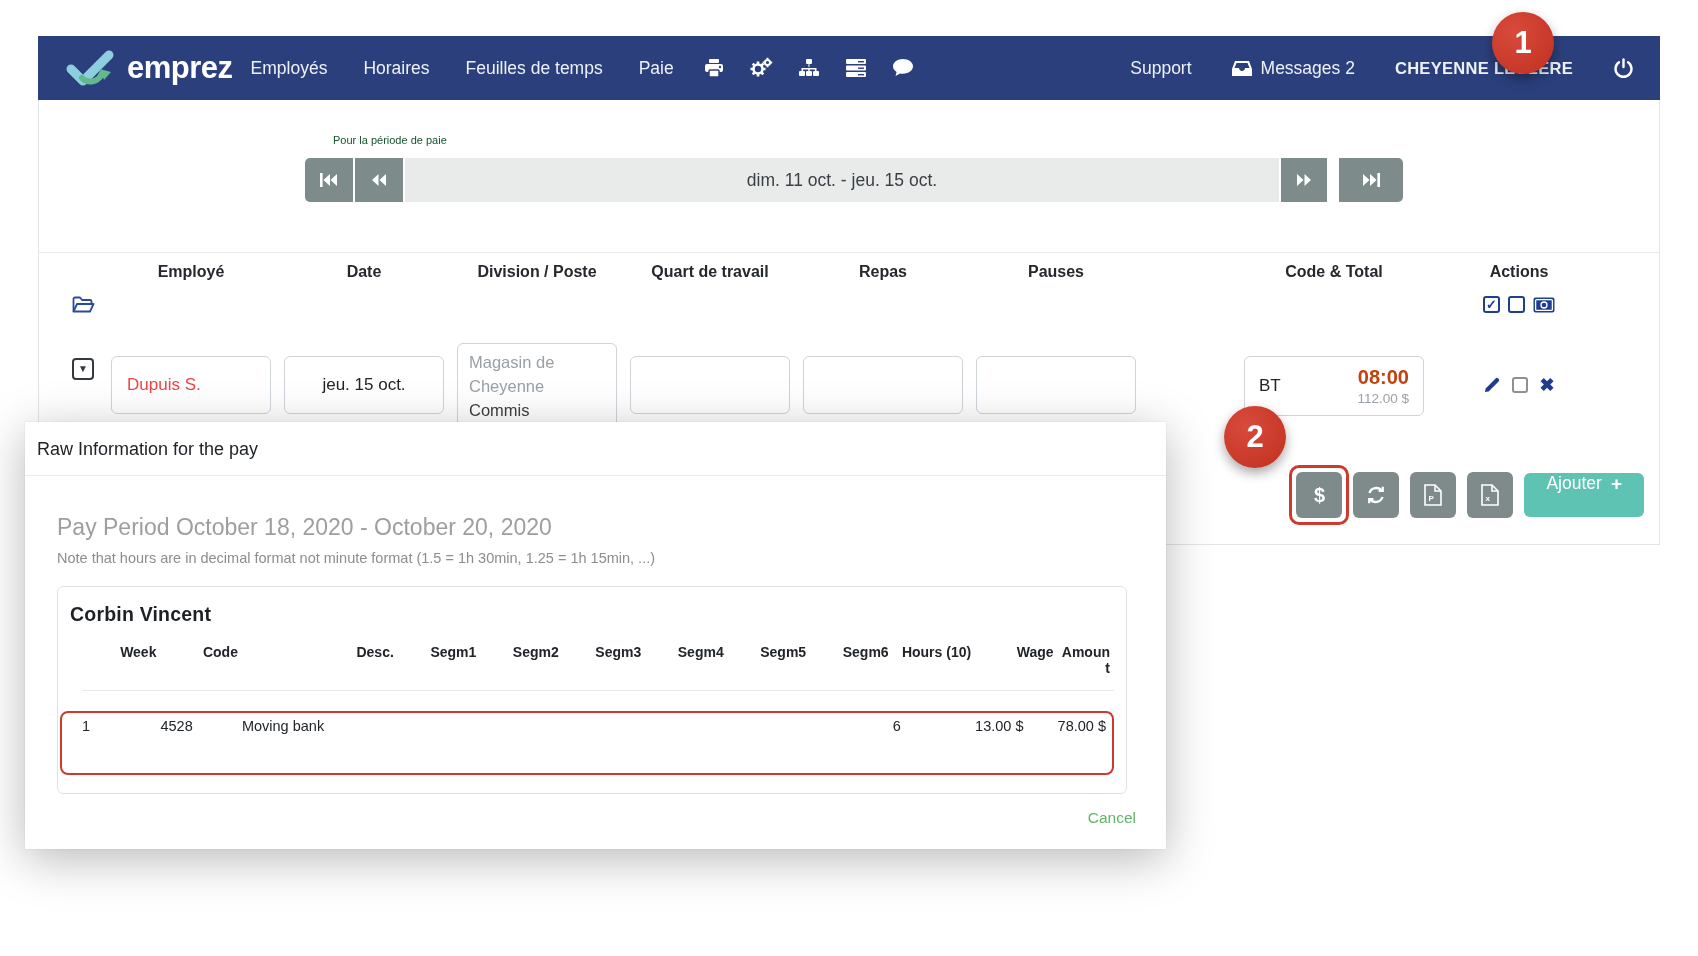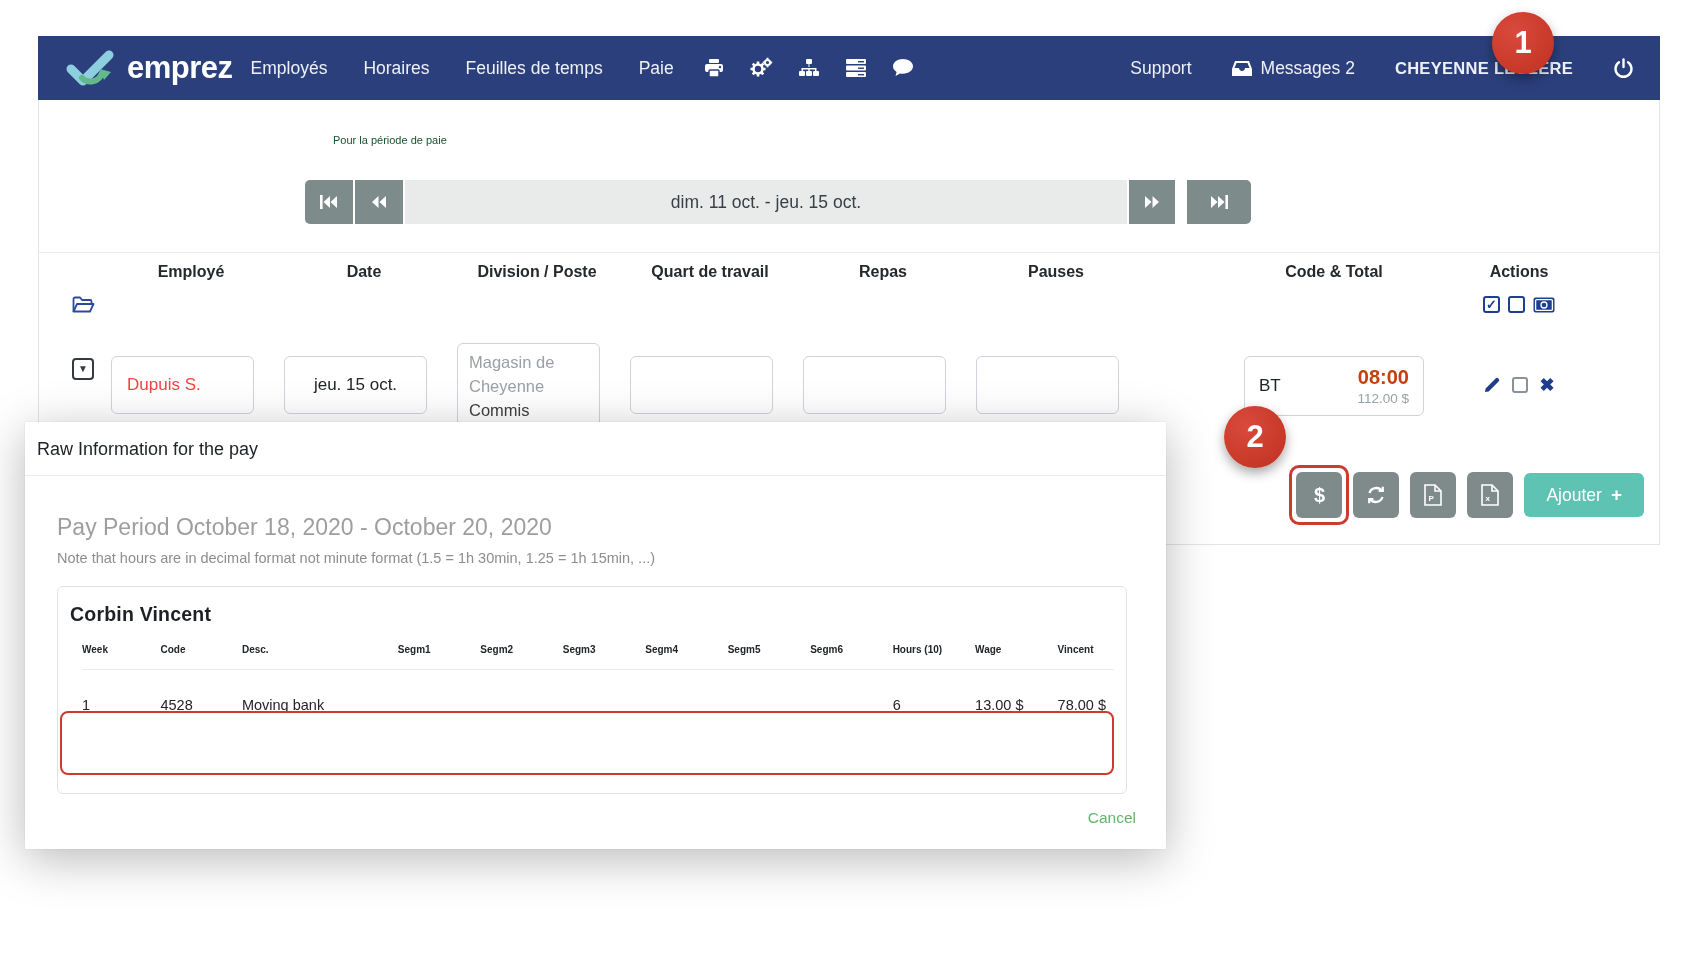--- a/index.html
+++ b/index.html
@@ -25,21 +25,21 @@
     box-shadow:0 5px 12px rgba(0,0,0,.35);
     display:flex; align-items:center; justify-content:center;
     color:#fff; font-size:31px; font-weight:bold; z-index:60; }
   .badge-1 { left:1492px; top:12px; }
   .badge-2 { left:1224px; top:406px; }
 
   
   .card { position:absolute; left:38px; top:100px; width:1622px; height:445px;
     background:#fff; border:1px solid #e2e5e8; border-top:none; }
   .period-label { position:absolute; left:266px; top:34px; font-size:11px; color:#14532d;margin-left:28px; }
-  .period-bar { position:absolute; left:266px; top:80px; width:946px; height:44px; display:flex; gap:2px; }
+  .period-bar { position:absolute; left:266px; top:58px; width:1098px; height:44px; display:flex; gap:2px; }
   .pbtn { width:48px; height:44px; background:#7d8b8b; border:none; display:flex;
     align-items:center; justify-content:center; cursor:pointer; }
   .pbtn.first { border-radius:5px 0 0 5px; }
   .pbtn.last { border-radius:0 5px 5px 0; width:64px; }
   .pbtn.next { width:46px; }
   .pbtn.last { margin-left:10px; }
   .period-value { flex:1; background:#e9ebeb; display:flex; align-items:center;
     justify-content:center; font-size:17.5px; color:#3a3f44; }
 
   
@@ -48,21 +48,21 @@
     color:#25282c; text-align:center; }
   .hdr-folder { position:absolute; left:33px; top:196px; cursor:pointer; }
   .hdr-action-icons { position:absolute; left:1400px; width:160px; top:196px;
     display:flex; justify-content:center; gap:8px; align-items:center; }
 
   
   .caret-btn { position:absolute; left:33px; top:258px; width:22px; height:22px;
     border:2px solid #343a40; border-radius:4px; background:#fff; display:flex;
     align-items:center; justify-content:center; cursor:pointer; }
   .caret-glyph { font-size:10px; color:#343a40; line-height:1; }
-  .cellbox { position:absolute; top:256px; width:143px; height:58px; background:#fff;
+  .cellbox { position:absolute; top:256px; width:160px; height:58px; background:#fff;
     border:1.5px solid #ced4da; border-radius:6px; cursor:text; }
   .cb-emp { left:72px; display:flex; align-items:center; padding-left:15px;
     color:#ef4444; font-size:17px;text-align:center; }
   .cb-date { left:245px; display:flex; align-items:center; justify-content:center;
     color:#212529; font-size:17px; }
   .cb-div { left:418px; top:243px; height:100px; padding:7px 11px; font-size:16.5px; line-height:1.45; }
   .div-gray { color:#9aa0a6; }
   .div-dark { color:#404040; }
   .cb-quart { left:591px; } .cb-repas { left:764px; } .cb-pauses { left:937px; }
   .cb-code { left:1205px; width:180px; height:60px; display:flex; align-items:center;
@@ -82,37 +82,37 @@
 
   
   .toolbar { position:absolute; right:15px; top:372px; display:flex; align-items:center; gap:11px; }
   .gbtn { width:46px; height:46px; border:none; border-radius:6px; background:#7f8a8b;
     color:#fff; display:flex; align-items:center; justify-content:center; cursor:pointer; }
   .dollar-wrap { position:relative; }
   .dollar-wrap::after { content:""; position:absolute; inset:-7px; border:3px solid #cd3a2e;
     border-radius:10px; pointer-events:none; }
   .dollar-btn { font-size:20px; font-weight:bold; }
   .add-btn { height:44px; padding:0 22px; border:none; border-radius:6px; background:#5ec3b3;
-    color:#fff; font-size:17.5px; display:flex; align-items:center; gap:9px; cursor:pointer;
+    color:#fff; font-size:17.5px; display:flex; gap:9px; cursor:pointer;
     font-family:"Liberation Sans", sans-serif; }
   .add-plus { font-weight:bold; font-size:19px; }
 
   
   .modal { position:absolute; left:25px; top:422px; width:1141px; height:427px; background:#fff;
     z-index:40; box-shadow:0 10px 45px rgba(0,0,0,.28), 0 0 1px rgba(0,0,0,.15); }
   .modal-header { padding:17px 16px 15px 12px; border-bottom:1px solid #e9ecef; }
   .modal-title { font-size:18px; color:#212529; }
   .modal-body { padding:24px 38px 0 32px; }
   .pay-period { font-size:23px; color:#9e9e9e; font-weight:normal; margin:14px 0 9px; }
   .note { font-size:14.5px; color:#8d8d8d; }
   .emp-card { margin-top:20px; width:1070px; min-height:208px; border:1px solid #dfe3e6;
     border-radius:6px; padding:16px 0 12px; position:relative; background:#fff; }
   .emp-name { font-size:19.5px; color:#1d2125; font-weight:bold; padding-left:12px; letter-spacing:.2px; }
   .raw-table { border-collapse:collapse; margin:16px 12px 0 24px; width:calc(100% - 36px); table-layout:fixed; }
-  .raw-table th { text-align:left; font-size:10px; font-weight:bold; color:#212529;
+  .raw-table th { text-align:right; font-size:14px; font-weight:bold; color:#212529;
     padding:2px 4px 14px 0; vertical-align:top; border-bottom:1px solid #e9ecef; }
   .raw-table td { font-size:14.5px; color:#212529; padding:27px 4px 27px 0; }
   .th-amount { overflow-wrap:anywhere; }
   .row-ring { position:absolute; left:2px; right:12px; top:124px; height:64px;
     border:2px solid #cd3a2e; border-radius:8px; pointer-events:none; }
   .modal-footer { position:absolute; right:30px; bottom:22px; }
   .cancel-link { font-size:15.5px; color:#63b56a; cursor:pointer; text-decoration:none; }
 
   svg { display:block; }
 </style>
@@ -360,21 +360,21 @@
               <th>Code</th>
               <th>Desc.</th>
               <th>Segm1</th>
               <th>Segm2</th>
               <th>Segm3</th>
               <th>Segm4</th>
               <th>Segm5</th>
               <th>Segm6</th>
               <th>Hours (10)</th>
               <th>Wage</th>
-              <th class="th-amount">Vincent</th>
+              <th class="th-amount">Amount</th>
             </tr>
           </thead>
           <tbody>
             <tr>
               <td>1</td>
               <td>4528</td>
               <td>Moving bank</td>
               <td></td>
               <td></td>
               <td></td>

